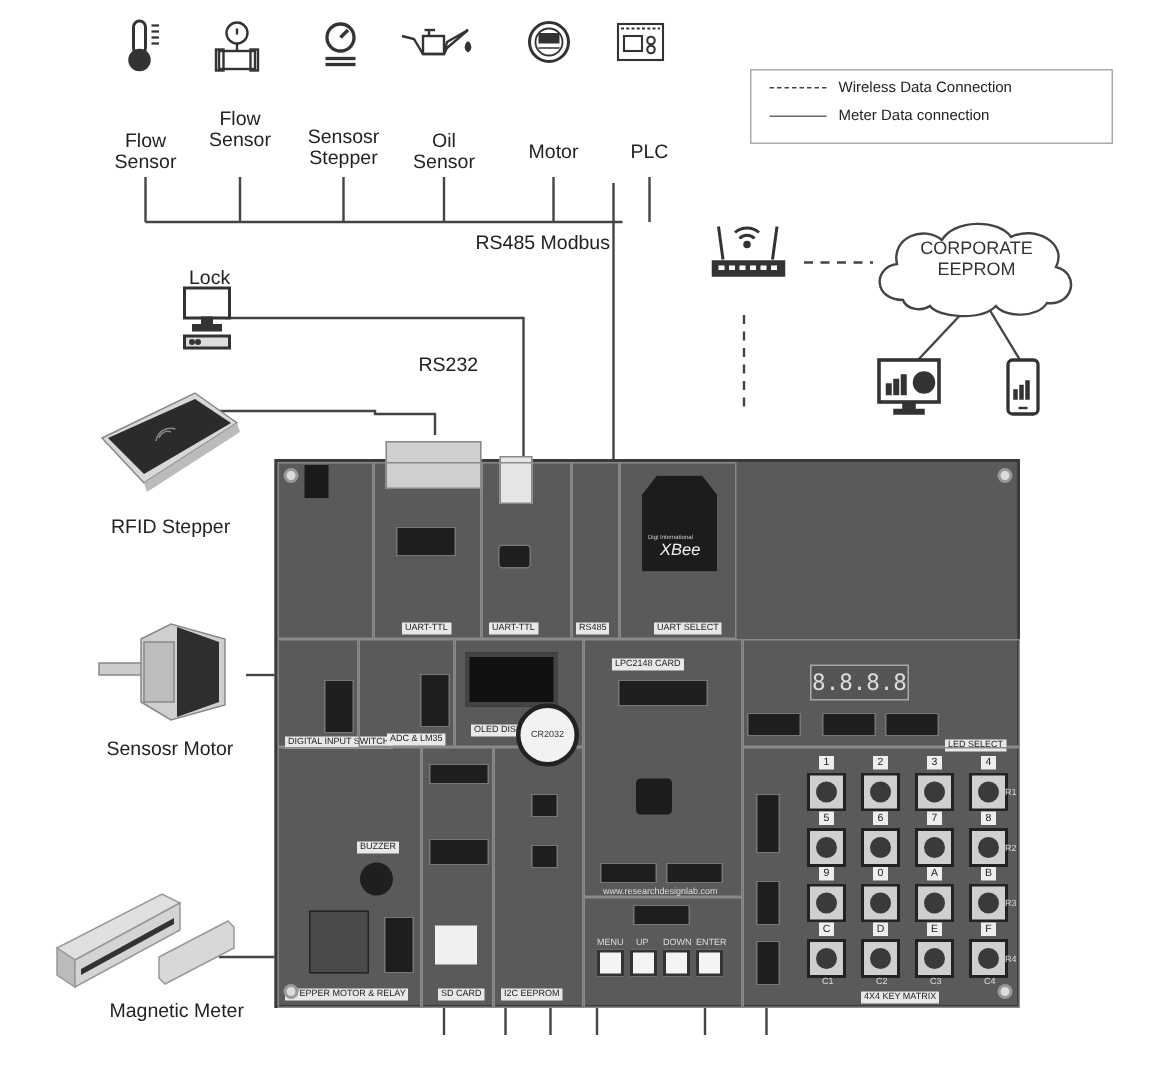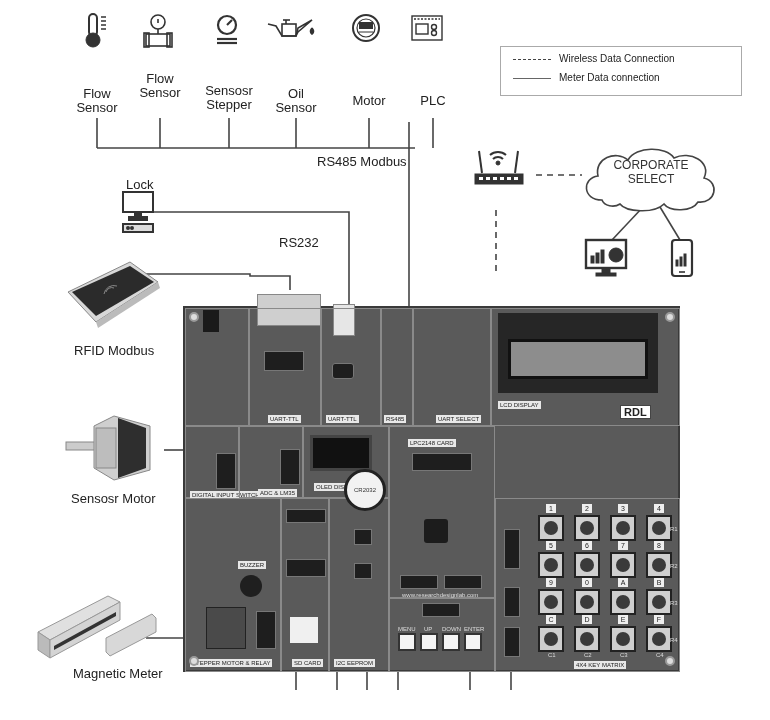--- a/index.html
+++ b/index.html
@@ -203,27 +203,27 @@
   <div>Motor</div>
 </div>
 <div class="lbl" style="left:410px; top:94px; width:46px;">
   <div>PLC</div>
 </div>
 
 <div class="lbl" style="left:273px; top:155px;margin-left:44px;">RS485 Modbus</div>
 <div class="lbl" style="left:279px; top:236px;">RS232</div>
 
 <div class="lbl" style="left:126px; top:178px;">Lock</div>
-<div class="lbl" style="left:74px; top:344px;">RFID Modbus</div>
+<div class="lbl" style="left:74px; top:344px;">RFID Stepper</div>
 <div class="lbl" style="left:71px; top:492px;">Sensosr Motor</div>
 <div class="lbl" style="left:73px; top:667px;">Magnetic Meter</div>
 
 <div class="cloud-text" style="left:598px; top:158px; width:106px;">
   <div>CORPORATE</div>
-    <div>SELECT</div>
+    <div>EEPROM</div>
 </div>
 
 <div class="board">
 
   <div class="abs" style="left:72px; top:-14px; width:62px; height:30px; background:#cfcfcf; border:1px solid #888;"></div>
   <div class="abs" style="left:148px; top:-4px; width:20px; height:30px; background:#e6e6e6; border:1px solid #888;"></div>
   <div class="abs" style="left:18px; top:2px; width:16px; height:22px; background:#1a1a1a;"></div>
 
   <div class="section" style="left:0; top:0; width:64px; height:118px;"></div>
   <div class="section" style="left:64px; top:0; width:72px; height:118px;">
@@ -231,28 +231,25 @@
     <span class="silk" style="left:18px; top:106px;">UART-TTL</span>
   </div>
   <div class="section" style="left:136px; top:0; width:60px; height:118px;">
     <div class="hdr" style="left:10px; top:54px; width:22px; height:16px; border-radius:3px;"></div>
     <span class="silk" style="left:4px; top:106px;">UART-TTL</span>
   </div>
   <div class="section" style="left:196px; top:0; width:32px; height:118px;">
     <span class="silk" style="left:2px; top:106px;">RS485</span>
   </div>
   <div class="section" style="left:228px; top:0; width:78px; height:118px;">
+    <div class="abs" style="left:14px; top:8px; width:50px; height:64px; background:#1c1c1c; clip-path:polygon(20% 0,80% 0,100% 20%,100% 100%,0 100%,0 20%);">
+      <div class="abs" style="left:4px; top:38px; font-size:4px; color:#ccc;">Digi International</div>
+      <div class="abs" style="left:12px; top:44px; font-size:11px; font-style:italic; color:#eee;">XBee</div>
+    </div>
     <span class="silk" style="left:22px; top:106px;">UART SELECT</span>
-  </div>
-  <div class="section" style="left:306px; top:0; width:189px; height:118px;">
-    <div class="abs" style="left:6px; top:4px; width:160px; height:80px; background:#262626;">
-      <div class="abs" style="left:10px; top:26px; width:134px; height:34px; background:#8d8d8d; border:3px solid #111;"></div>
-    </div>
-    <span class="silk" style="left:6px; top:92px;">LCD DISPLAY</span>
-    <div class="abs" style="left:128px; top:96px; background:#fff; color:#222; font-size:11px; font-weight:bold; padding:0 3px; border:1px solid #444;">RDL</div>
   </div>
 
   <div class="section" style="left:0; top:118px; width:54px; height:72px;">
     <div class="hdr" style="left:30px; top:26px; width:20px; height:36px;"></div>
     <span class="silk" style="left:4px; top:64px;">DIGITAL INPUT SWITCH</span>
   </div>
   <div class="section" style="left:54px; top:118px; width:64px; height:72px;">
     <div class="hdr" style="left:40px; top:22px; width:20px; height:36px;"></div>
     <span class="silk" style="left:18px; top:62px;">ADC &amp; LM35</span>
   </div>
@@ -260,20 +257,27 @@
     <div class="abs" style="left:6px; top:8px; width:56px; height:30px; background:#111; border:3px solid #444;"></div>
     <span class="silk" style="left:10px; top:56px;">OLED DISPLAY</span>
   </div>
   <div class="section" style="left:204px; top:118px; width:106px; height:172px;">
     <span class="silk" style="left:18px; top:12px;">LPC2148 CARD</span>
     <div class="hdr" style="left:22px; top:26px; width:60px; height:18px;"></div>
     <div class="abs" style="left:34px; top:92px; width:24px; height:24px; background:#1c1c1c; border-radius:3px;"></div>
     <div class="hdr" style="left:10px; top:148px; width:38px; height:14px;"></div>
     <div class="hdr" style="left:54px; top:148px; width:38px; height:14px;"></div>
     <span class="silk" style="left:10px; top:164px; background:transparent; color:#ddd;">www.researchdesignlab.com</span>
+  </div>
+  <div class="section" style="left:310px; top:118px; width:185px; height:72px;">
+    <div class="abs" style="left:44px; top:16px; width:64px; height:22px; background:#555; border:1px solid #aaa; color:#ddd; font-family:'DejaVu Sans Mono', monospace; font-size:15px; text-align:center; line-height:22px;">8.8.8.8</div>
+    <div class="hdr" style="left:2px; top:48px; width:36px; height:16px;"></div>
+    <div class="hdr" style="left:52px; top:48px; width:36px; height:16px;"></div>
+    <div class="hdr" style="left:94px; top:48px; width:36px; height:16px;"></div>
+    <span class="silk" style="left:134px; top:66px;">LED SELECT</span>
   </div>
 
   <div class="section" style="left:0; top:190px; width:96px; height:174px;">
     <div class="abs" style="left:54px; top:76px; width:22px; height:22px; border-radius:50%; background:#1f1f1f;"></div>
     <span class="silk" style="left:52px; top:62px;">BUZZER</span>
     <div class="abs" style="left:20px; top:108px; width:38px; height:40px; background:#4a4a4a; border:1px solid #222;"></div>
     <div class="hdr" style="left:70px; top:112px; width:20px; height:38px;"></div>
     <span class="silk" style="left:4px; top:160px;">STEPPER MOTOR &amp; RELAY</span>
   </div>
   <div class="section" style="left:96px; top:190px; width:48px; height:174px;">

